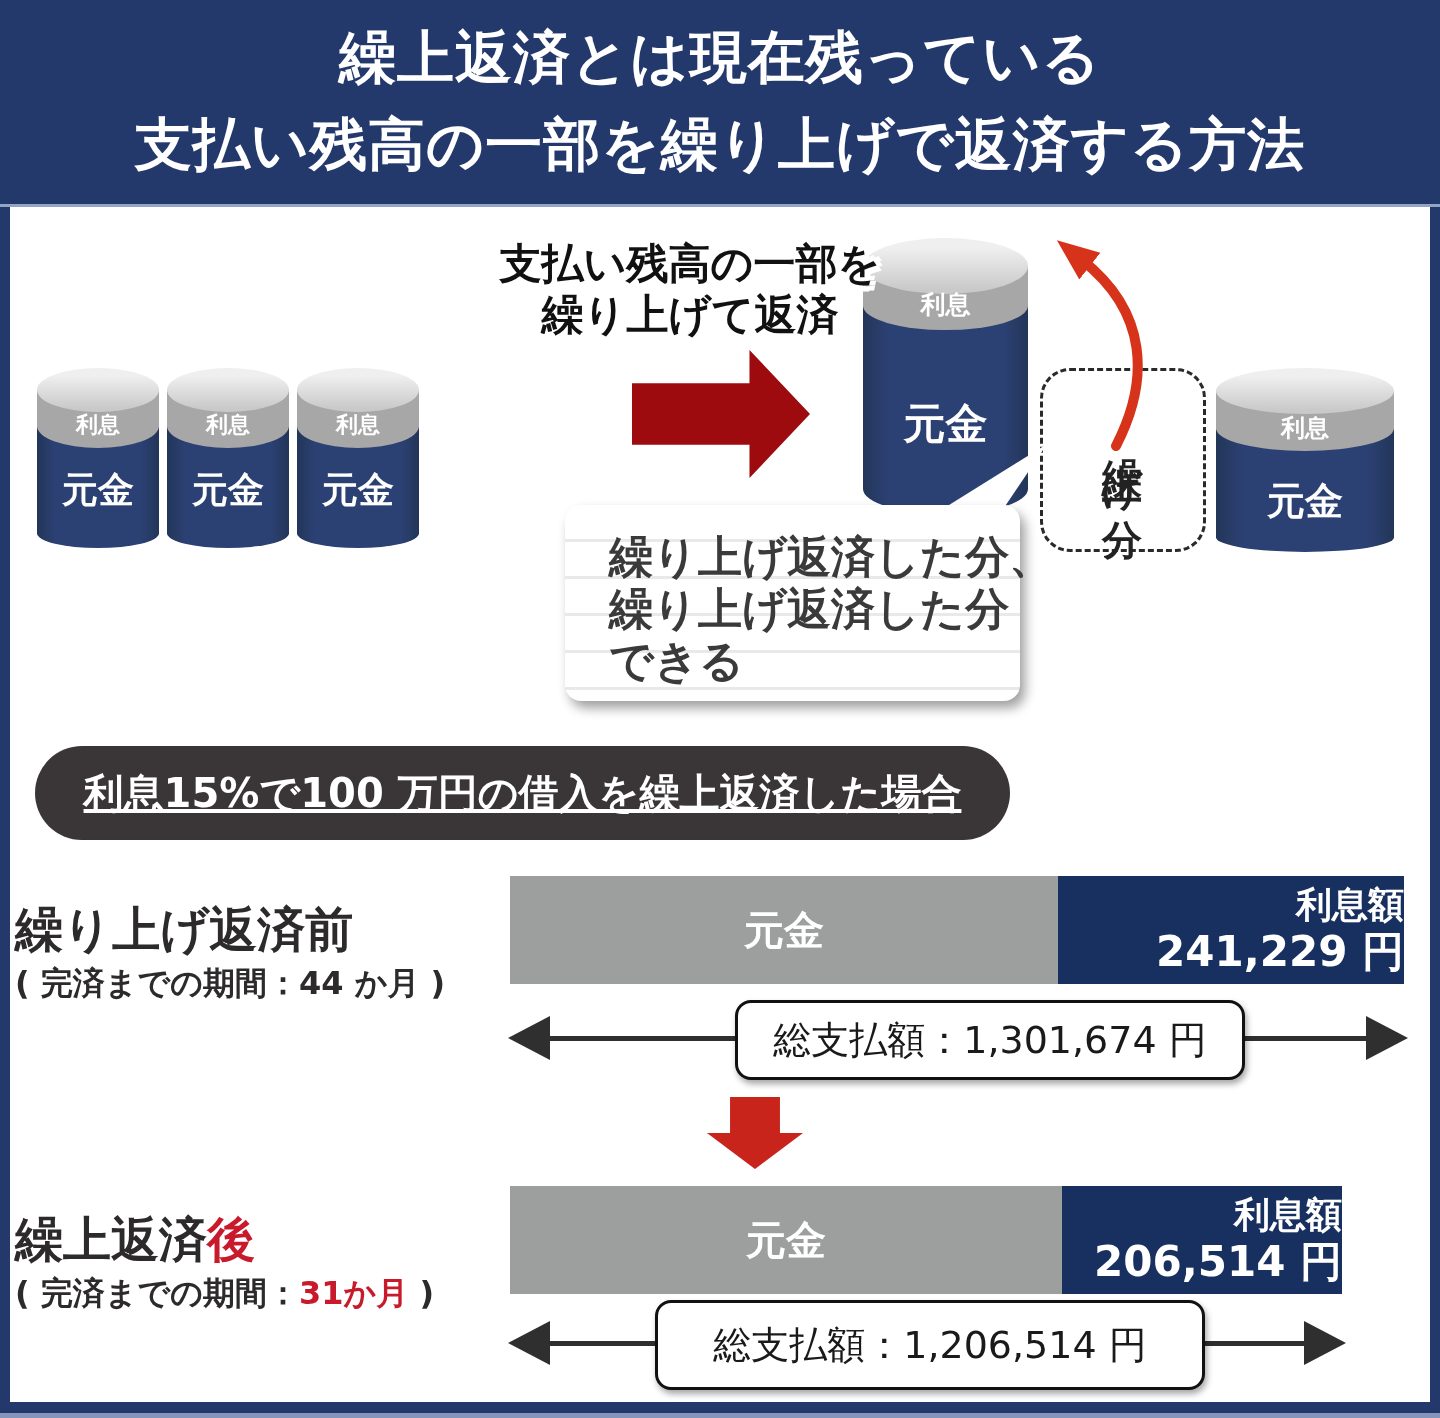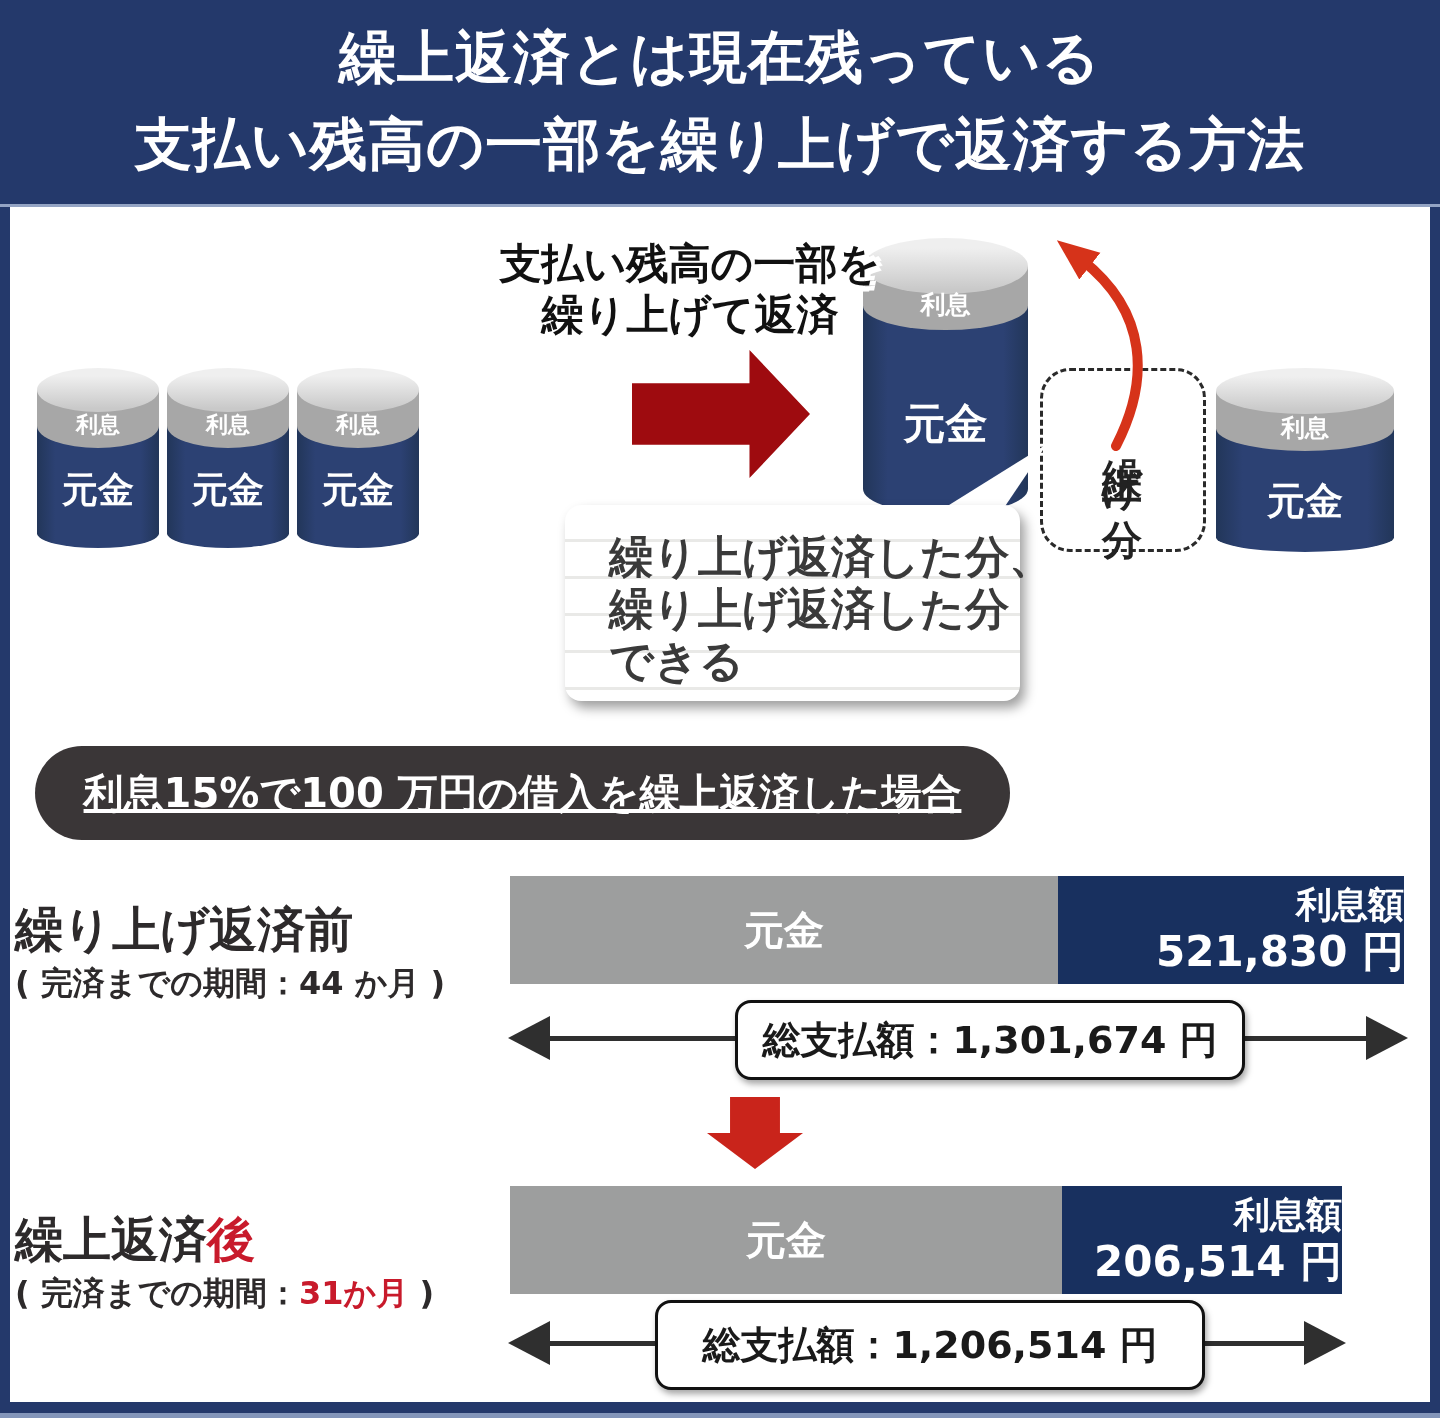--- a/index.html
+++ b/index.html
@@ -73,21 +73,21 @@
   .bar-navy { position:absolute; background:#18305f; display:flex; flex-direction:column; align-items:flex-end; justify-content:center; z-index:1; }
   .bar-navy .it { color:#fff; font-size:36px; font-weight:bold; line-height:44px; white-space:nowrap; }
   .bar-navy .iv { color:#fff; font-size:42px; font-weight:bold; line-height:50px; white-space:nowrap; }
   #bar1-gray { left:510px; top:876px;  width:548px; height:108px; }
   #bar1-navy { left:1058px; top:876px; width:346px; height:108px; }
   #bar2-gray { left:510px; top:1186px; width:552px; height:108px; }
   #bar2-navy { left:1062px; top:1186px; width:280px; height:108px; }
 
   .total-box { position:absolute; background:#ffffff; border:3px solid #111; border-radius:16px; z-index:3;
           display:flex; align-items:center; justify-content:center; box-shadow:2px 4px 6px rgba(0,0,0,0.35); }
-  .total-box span { font-size:38px; font-weight:bold; color:#1a1a1a; white-space:nowrap; }
+  .total-box span { font-size:38px; font-weight:normal; color:#1a1a1a; white-space:nowrap; }
   #total1 { left:735px; top:1000px; width:510px; height:80px; }
   #total2 { left:655px; top:1300px; width:550px; height:90px; }
 
   .arrow-line { position:absolute; height:5px; background:#2f2f2f; z-index:1; }
   #line1 { left:544px; top:1036px; width:832px; }
   #line2 { left:544px; top:1341px; width:770px; }
   .tri { position:absolute; width:42px; height:44px; background:#2f2f2f; z-index:1; }
   .tri-left  { clip-path:polygon(100% 0, 100% 100%, 0 50%); }
   .tri-right { clip-path:polygon(0 0, 0 100%, 100% 50%); }
   #tri1-l { left:508px;  top:1016px; }
@@ -184,21 +184,21 @@
 
   <div class="row-label" id="label-before">
     <div class="l1">繰り上げ返済前</div>
     <div class="l2">( 完済までの期間：44 か月 )</div>
   </div>
   <div class="bar-gray" id="bar1-gray">
     <span>元金</span>
   </div>
   <div class="bar-navy" id="bar1-navy">
     <div class="it">利息額</div>
-    <div class="iv">521,830 円</div>
+    <div class="iv">241,229 円</div>
   </div>
   <div class="tri tri-left" id="tri1-l"></div>
   <div class="arrow-line" id="line1"></div>
   <div class="tri tri-right" id="tri1-r"></div>
   <div class="total-box" id="total1">
     <span>総支払額：1,301,674 円</span>
   </div>
 
   <div class="down-arrow"></div>
 

